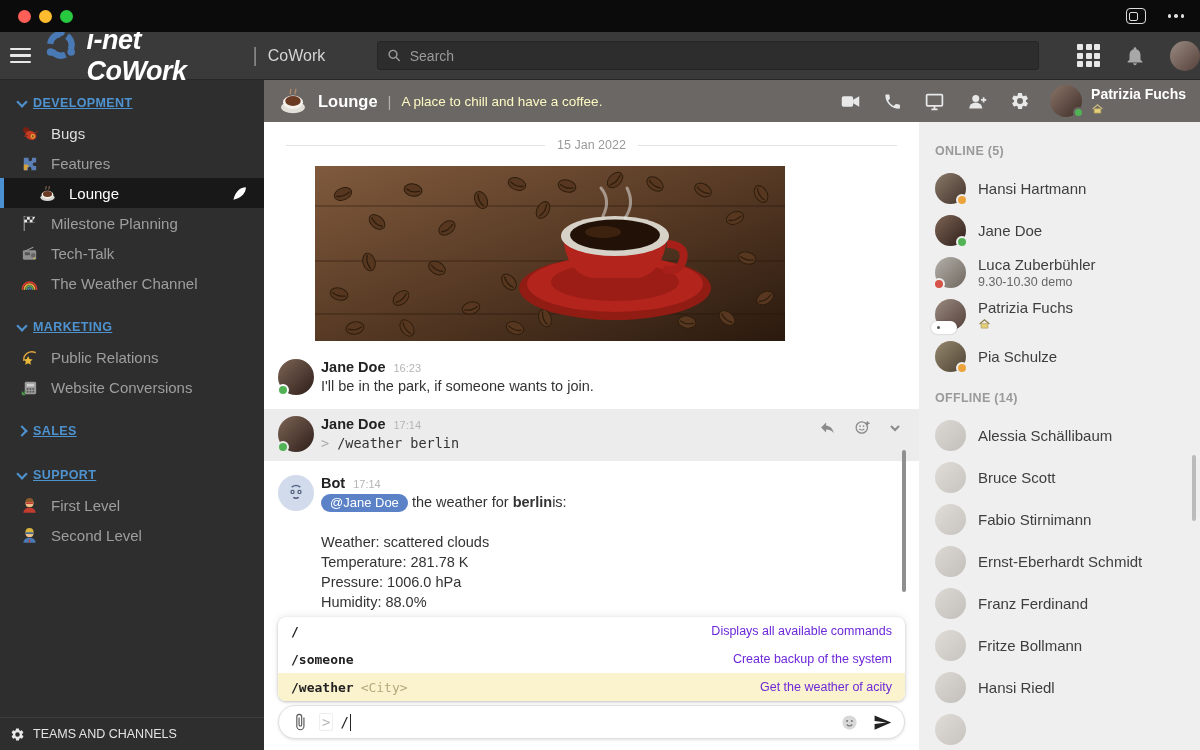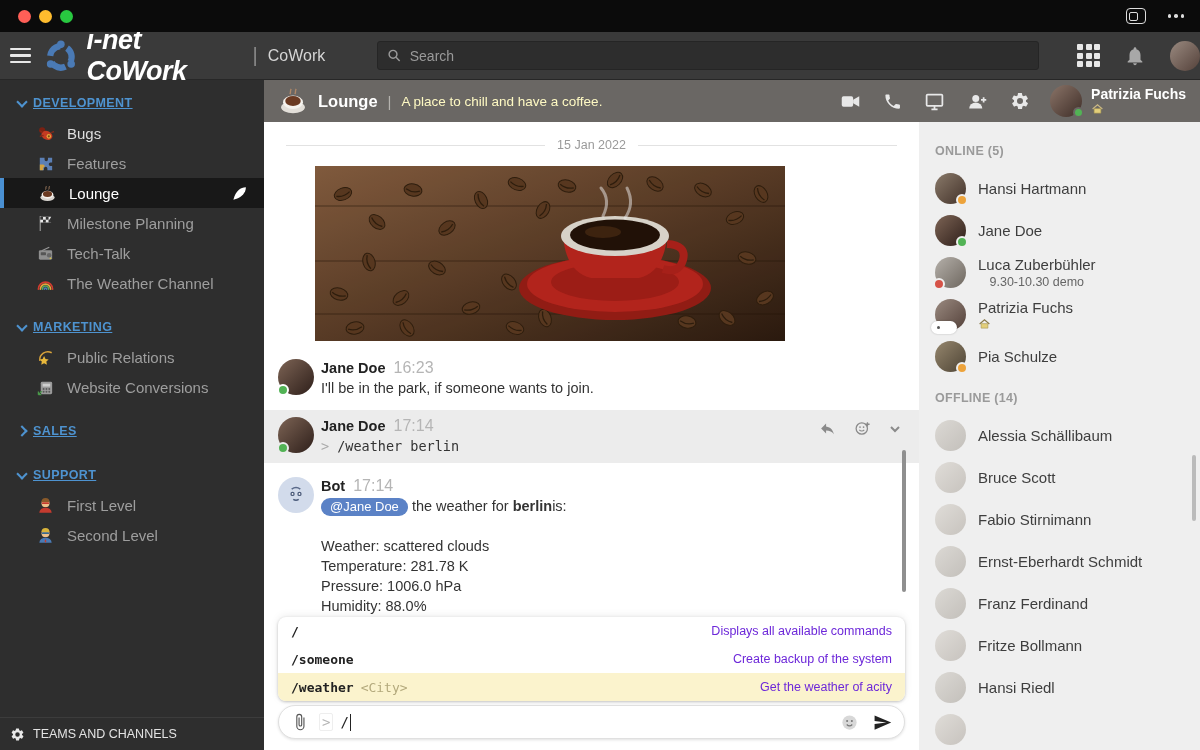--- a/index.html
+++ b/index.html
@@ -17,21 +17,21 @@
   .tb-right { position:absolute; right:16px; display:flex; align-items:center; gap:22px; }
   .tab-ic { width:20px; height:16px; border:1.8px solid #ddd; border-radius:4px; position:relative; }
   .tab-ic::after { content:""; position:absolute; left:2px; bottom:2px; width:7px; height:7px; border:1.6px solid #ddd; border-radius:2px; }
   .dots3 { display:flex; gap:3px; }
   .dots3 i { width:3.5px; height:3.5px; background:#ddd; border-radius:50%; }
 
   
   .appheader { height:48px; background:#3a3a3a; display:flex; align-items:center; border-bottom:1px solid #272727; }
   .burger { width:22px; margin:0 12px 0 10px; cursor:pointer; }
   .burger i { display:block; height:2.6px; background:#e8e8e8; margin:4px 0; border-radius:1px; }
-  .brand { display:flex; align-items:center; gap:8px; }
+  .brand { display:flex; align-items:flex-start; gap:8px; }
   .brand-name { color:#fff; font-size:27px; font-weight:bold; font-style:italic; letter-spacing:-0.5px; }
   .hdr-sep { color:#8a8a8a; font-size:20px; margin:0 10px 0 14px; font-weight:100; }
   .hdr-app { color:#d5d5d5; font-size:16px; }
   .search { margin-left:52px; width:700px; height:29px; background:#2d2d2d; border:1px solid #252525; border-radius:3px; display:flex; align-items:center; padding:0 9px; }
   .search input { background:transparent; border:none; outline:none; color:#cfcfcf; font-size:14px; margin-left:8px; width:100%; font-family:"Liberation Sans",sans-serif; }
   .search input::placeholder { color:#9a9a9a; }
   .hdr-icons { display:flex; align-items:center; gap:24px; margin-left:38px; }
   .gridic { display:grid; grid-template-columns:repeat(3,6px); grid-gap:2.5px; cursor:pointer; }
   .gridic i { width:6px; height:6px; background:#e8e8e8; border-radius:1px; }
   .hdr-avatar { width:30px; height:30px; border-radius:50%; background:linear-gradient(135deg,#9a8a80,#54413a); cursor:pointer; }
@@ -39,21 +39,21 @@
   
   .main { position:absolute; top:80px; left:0; right:0; bottom:0; display:flex; }
   .sidebar { width:264px; background:#2e2e2e; display:flex; flex-direction:column; position:relative; }
   .rightside { flex:1; display:flex; flex-direction:column; position:relative; }
 
   
   .nav { flex:1; padding-top:6px; overflow:hidden; }
   .sec-head { display:flex; align-items:center; gap:7px; color:#4e93d0; font-size:12.5px; font-weight:bold; letter-spacing:.4px; padding:10px 0 8px 18px; cursor:pointer;text-decoration:underline; }
   .chev { width:8px; height:8px; border-right:2px solid #4e93d0; border-bottom:2px solid #4e93d0; transform:rotate(45deg); margin-top:-3px; }
   .chev.right { transform:rotate(-45deg); margin-top:0; }
-  .nav-item { display:flex; align-items:center; gap:12px; height:30px; padding-left:36px; color:#9e9e9e; font-size:15px; cursor:pointer; position:relative; }
+  .nav-item { display:flex; align-items:center; gap:12px; height:30px; padding-left:20px; color:#9e9e9e; font-size:15px; cursor:pointer; position:relative; }
   .nav-item .nic { width:19px; height:19px; flex:0 0 19px; }
   .nav-item.bright { color:#dedede; }
   .nav-item.active { background:#181818; color:#fff; border-left:4px solid #4a90d2; padding-left:34px; }
   .nav-item .edit { position:absolute; right:16px; }
   .sec-gap { height:12px; }
   .side-footer { height:33px; background:#2e2e2e; border-top:1px solid #3c3c3c; display:flex; align-items:center; gap:8px; padding-left:10px; color:#e3e3e3; font-size:12.5px; cursor:pointer; }
 
   
   .chan-header { height:42px; background:#6a6764; display:flex; align-items:center; padding:0 14px; color:#fff; flex:0 0 42px; }
   .chan-ic { width:30px; height:30px; margin-right:10px; }
@@ -84,21 +84,21 @@
   .msg { display:flex; padding:8px 14px 6px; gap:7px; position:relative; }
   .msg.hl { background:#ececec; padding-top:7px; padding-bottom:9px; margin-top:8px; }
   .avatar { width:36px; height:36px; border-radius:50%; position:relative; flex:0 0 36px; }
   .avatar.jane { background:linear-gradient(135deg,#7d6455,#2e1f1a); }
   .avatar.bot { background:#d2dbeb; display:flex; align-items:center; justify-content:center; }
   .avatar .dot { position:absolute; width:12px; height:12px; border-radius:50%; background:#52b355; bottom:-1px; left:-1px; border:2px solid #fff; }
   .msg.hl .avatar .dot { border-color:#ececec; }
   .mbody { flex:1; }
   .mhead { display:flex; align-items:baseline; gap:8px; }
   .mauthor { font-size:14.5px; font-weight:bold; color:#222; }
-  .mtime { font-size:16px; color:#b5b5b5; }
+  .mtime { font-size:11px; color:#b5b5b5; }
   .mtext { font-size:14.5px; color:#333; margin-top:3px; }
   .cmdline { font-family:"DejaVu Sans Mono",monospace; font-size:13.5px; margin-top:3px; color:#333; }
   .qmark { color:#aaa; margin-right:8px; }
   .hover-actions { position:absolute; right:18px; top:10px; display:flex; gap:18px; align-items:center; }
   .mention { display:inline-block; background:#5b82c6; color:#fff; font-size:13px; padding:1px 9px 2px; border-radius:11px; cursor:pointer; }
   .bot-line1 { font-size:14.5px; color:#333; margin-top:3px; }
   .weather { margin-top:20px; font-size:14.5px; color:#333; line-height:20px; }
 
   
   .chat-scroll { position:absolute; right:13px; top:328px; width:4px; height:142px; background:#8f8f8f; border-radius:2px; }
@@ -123,21 +123,21 @@
   .sec-label { color:#9a9a9a; font-size:12.5px; font-weight:bold; letter-spacing:.3px; margin:6px 0 14px; }
   .mem-row { display:flex; align-items:center; gap:12px; margin-bottom:9px; min-height:33px; }
   .m-av { width:31px; height:31px; border-radius:50%; position:relative; flex:0 0 31px; }
   .m-av .sdot { position:absolute; width:12px; height:12px; border-radius:50%; bottom:-2px; right:-2px; border:2px solid #efefef; }
   .m-av .sdot.left { right:auto; left:-2px; }
   .sdot.on{background:#52b355}.sdot.away{background:#eda33b}.sdot.busy{background:#d65348}
   .m-av .pill { position:absolute; bottom:-4px; left:-4px; width:26px; height:13px; background:#fff; border-radius:7px; box-shadow:0 0 2px rgba(0,0,0,.25); }
   .m-av .pill::after { content:""; position:absolute; left:6px; top:5px; width:3px; height:3px; background:#555; border-radius:50%; }
   .m-av.off { opacity:.45; }
   .mem-name { font-size:15px; color:#3e3e3e; }
-  .mem-sub { font-size:12.5px; color:#666; margin-top:1px;text-align:center; }
+  .mem-sub { font-size:12.5px; color:#666; margin-top:1px; }
   .g1{background:linear-gradient(135deg,#8a7a6a,#43322a)} .g2{background:linear-gradient(135deg,#7d6455,#2e1f1a)}
   .g3{background:linear-gradient(135deg,#b5b0aa,#6e675f)} .g4{background:linear-gradient(135deg,#9a8a80,#54413a)}
   .g5{background:linear-gradient(135deg,#96876e,#4e4435)} .g6{background:linear-gradient(135deg,#c4beb4,#8d857a)}
   .g7{background:linear-gradient(135deg,#cdc6bc,#968d82)}
   .mem-scroll { position:absolute; right:4px; top:333px; width:4px; height:66px; background:#bbb; border-radius:2px; }
 </style>
 </head>
 <body>
 
 <div class="app">

